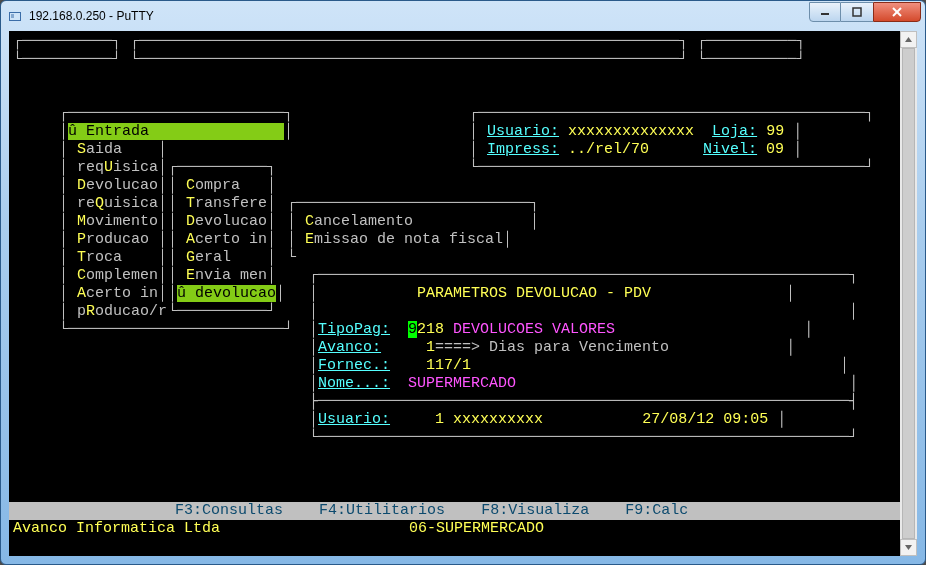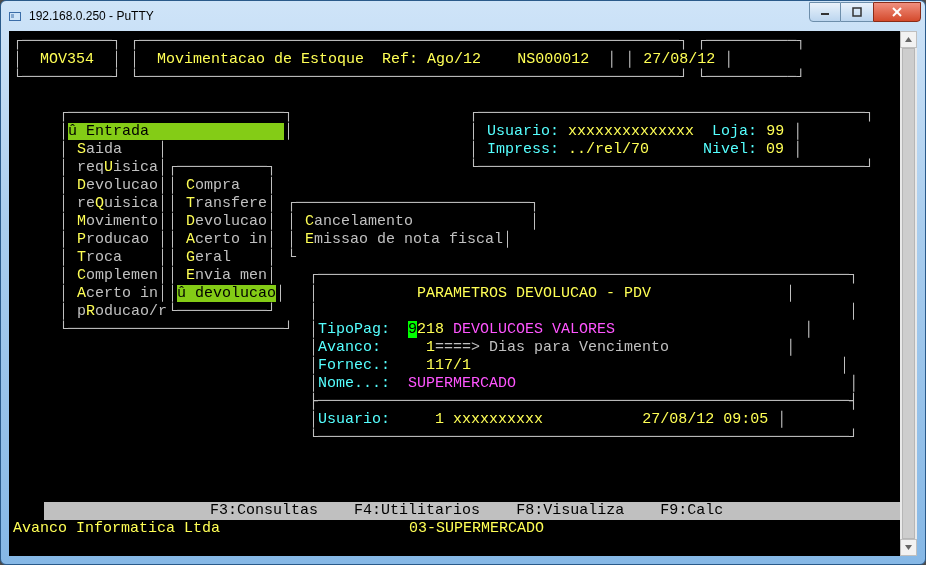--- a/index.html
+++ b/index.html
@@ -67,23 +67,23 @@
     padding: 0;
   }
   .row { white-space: pre; height:18px; line-height:18px; }
   .term-inner {
     position: relative;
     padding: 2px 4px 0 4px;
     height: 100%;
     letter-spacing: 0;
   }
   .c-y { color: #ffff55; }
-  .c-c { color: #55ffff; }
+  .c-c { color: #55ffff; text-decoration: underline; }
   .c-m { color: #ff55ff; }
-  .inv { background:#c0c0c0; color:#000000;margin-left:35px; }
+  .inv { background:#c0c0c0; color:#0c4a6e; }
   .inv-blk { background:#84cc16; color:#000; }
   .cursor { background:#00ff00; color:#000; }
 
   
   .scrollbar { position:absolute; top:0; right:-0px; width:17px; height:100%; background:#e9e9e9; display:flex; flex-direction:column;}
   .scroll-btn { height:17px; background:#f2f2f2; border:1px solid #bfbfbf; display:flex;align-items:center;justify-content:center;}
   .scroll-track{ flex:1; background:#e9e9e9; position:relative;}
   .scroll-thumb{ position:absolute; left:2px; right:2px; top:0; height:100%; background:#cdcdcd; border:1px solid #b6b6b6;}
 
   
@@ -138,21 +138,20 @@
       <div class="scroll-btn">
         <svg width="9" height="9">
             <polygon points="1,2 8,2 4.5,7" fill="#666"></polygon>
           </svg>
       </div>
     </div>
 
     <div class="term-inner">
 
 <div class="row">┌──────────┐ ┌────────────────────────────────────────────────────────────┐ ┌──────────┐</div>
-<div class="row">│  <span class="c-y">MOV354</span>  │ │  <span class="c-y">Movimentacao de Estoque</span>  <span class="c-y">Ref: Ago/12</span>    <span class="c-y">NS000012</span>  │ │ <span class="c-y">27/08/12</span> │</div>
 <div class="row">└──────────┘ └────────────────────────────────────────────────────────────┘ └──────────┘</div>
 <div class="row"> </div>
 
 <div class="layer" style="top:74px; left:460px;">
 <div class="row">┌───────────────────────────────────────────┐</div>
 <div class="row">│ <span class="c-c">Usuario:</span> <span class="c-y">xxxxxxxxxxxxxx</span>  <span class="c-c">Loja:</span> <span class="c-y">99</span> │</div>
 <div class="row">│ <span class="c-c">Impress:</span> <span class="c-y">../rel/70</span>      <span class="c-c">Nivel:</span> <span class="c-y">09</span> │</div>
 <div class="row">└───────────────────────────────────────────┘</div>
 </div>
 
@@ -202,18 +201,18 @@
 <div class="row">├───────────────────────────────────────────────────────────┤</div>
 <div class="row">│<span class="c-c">Usuario:</span>     <span class="c-y">1</span> <span class="c-y">xxxxxxxxxx</span>           <span class="c-y">27/08/12 09:05</span> │</div>
 <div class="row">└───────────────────────────────────────────────────────────┘</div>
 </div>
 
 <div class="layer" style="bottom:36px; left:0; right:17px;">
 <div class="row inv" style="display:block; padding-left:4px;">                  <span>F3:Consultas</span>    <span>F4:Utilitarios</span>    <span>F8:Visualiza</span>    <span>F9:Calc</span></div>
 </div>
 
 <div class="layer" style="bottom:18px; left:4px; right:17px;">
-<div class="row"><span class="c-y">Avanco Informatica Ltda</span>                     <span class="c-y">03-SUPERMERCADO</span></div>
+<div class="row"><span class="c-y">Avanco Informatica Ltda</span>                     <span class="c-y">06-SUPERMERCADO</span></div>
 </div>
 
     </div>
   </div>
 </div>
 
 </body></html>

